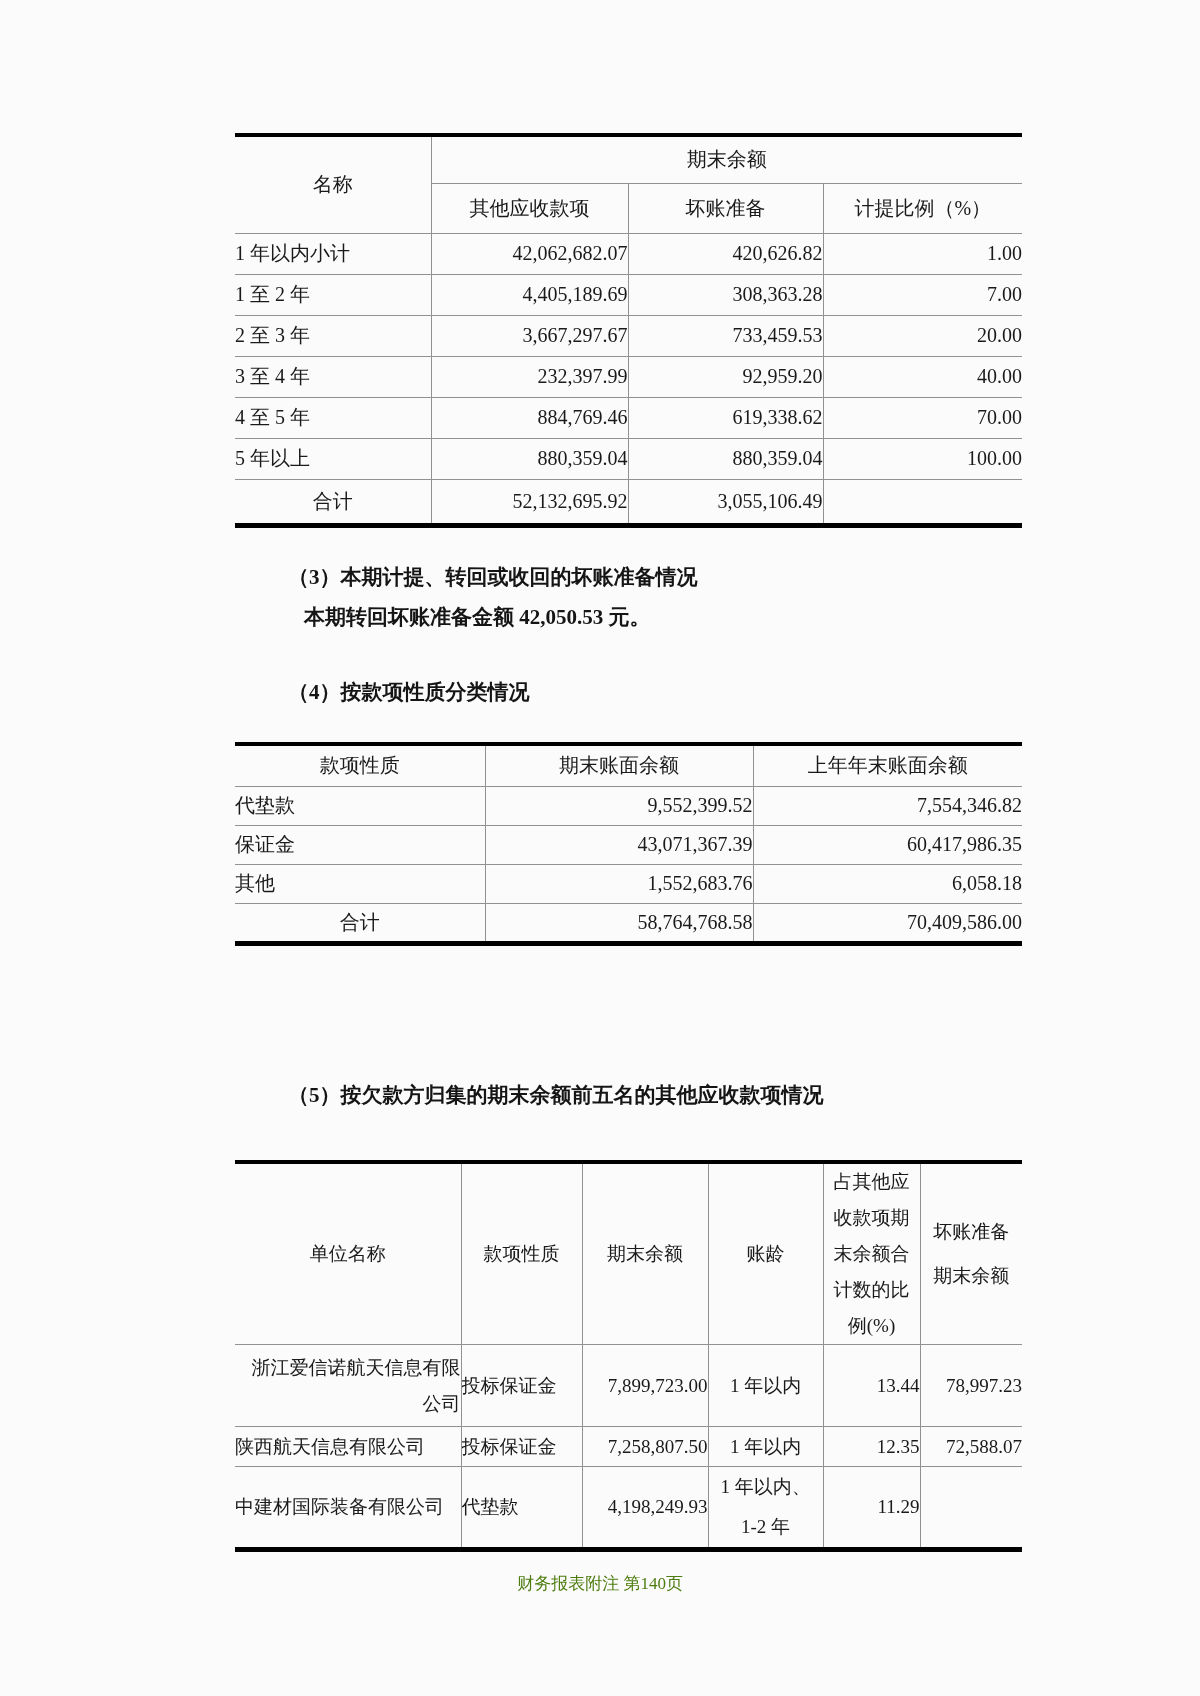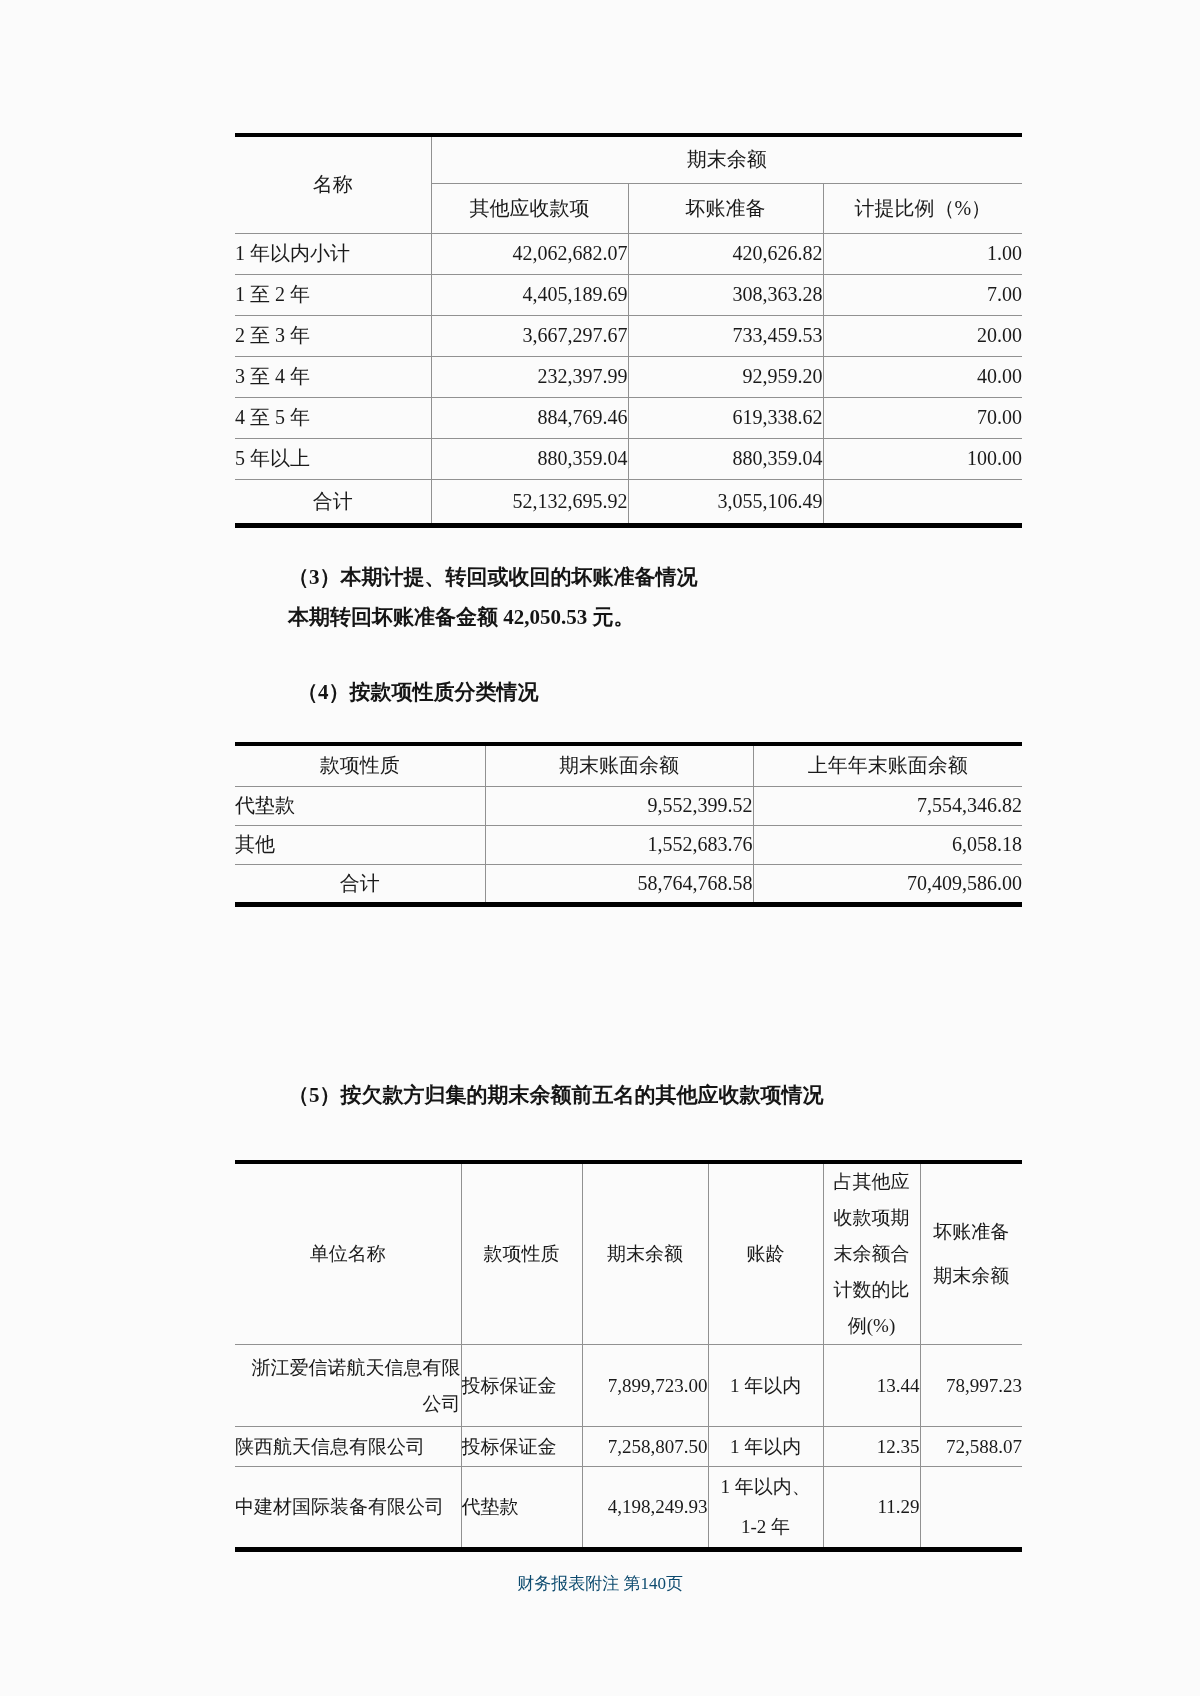--- a/index.html
+++ b/index.html
@@ -15,21 +15,21 @@
   .ctr{text-align:center;}
   .num{text-align:right;padding-right:10px;}
   .h{position:absolute;font-size:21px;white-space:nowrap;font-weight:bold;}
   .lines5 div{line-height:36px;text-align:center;}
   .lines2 div{line-height:44px;text-align:center;}
   .nm div{line-height:36px;text-align:right;padding-left:8px;}
   .ag div{line-height:40px;text-align:center;}
   .t3{font-size:19px;}
   .t3 .lab{}
   .footer{position:absolute;top:1572px;left:0;width:1200px;text-align:center;
-          font-size:17px;color:#0c4a6e;}
+          font-size:17px;color:#4d7c0f;}
 </style>
 </head>
 <body>
 
 <div class="page">
 
   <table class="t" style="left:235px;top:133px;width:787px;">
     <colgroup>
       <col style="width:196px">
         <col style="width:197px">
@@ -87,42 +87,47 @@
       <tr style="height:46px">
         <td class="ctr">合计</td>
         <td class="num">52,132,695.92</td>
         <td class="num">3,055,106.49</td>
         <td class="num"></td>
       </tr>
     </tbody>
   </table>
 
   <div class="h" style="left:288px;top:563px;">（3）本期计提、转回或收回的坏账准备情况</div>
-  <div class="h" style="left:288px;top:603px;">本期转回坏账准备金额 42,050.53 元。</div>
-
-  <div class="h" style="left:297px;top:678px;">（4）按款项性质分类情况</div>
+  <div class="h" style="left:304px;top:603px;">本期转回坏账准备金额 42,050.53 元。</div>
+
+  <div class="h" style="left:288px;top:678px;">（4）按款项性质分类情况</div>
 
   <table class="t" style="left:235px;top:742px;width:787px;">
     <colgroup>
       <col style="width:250px">
         <col style="width:268px">
         <col style="width:269px">
     </colgroup>
     <thead>
       <tr style="height:42px">
         <th class="c">款项性质</th>
         <th class="c">期末账面余额</th>
         <th class="c">上年年末账面余额</th>
       </tr>
     </thead>
     <tbody>
       <tr style="height:39px">
         <td class="lab">代垫款</td>
         <td class="num">9,552,399.52</td>
         <td class="num">7,554,346.82</td>
+      </tr>
+      <tr style="height:39px">
+        <td class="lab">保证金</td>
+        <td class="num">43,071,367.39</td>
+        <td class="num">60,417,986.35</td>
       </tr>
       <tr style="height:39px">
         <td class="lab">其他</td>
         <td class="num">1,552,683.76</td>
         <td class="num">6,058.18</td>
       </tr>
       <tr style="height:40px">
         <td class="ctr">合计</td>
         <td class="num">58,764,768.58</td>
         <td class="num">70,409,586.00</td>

